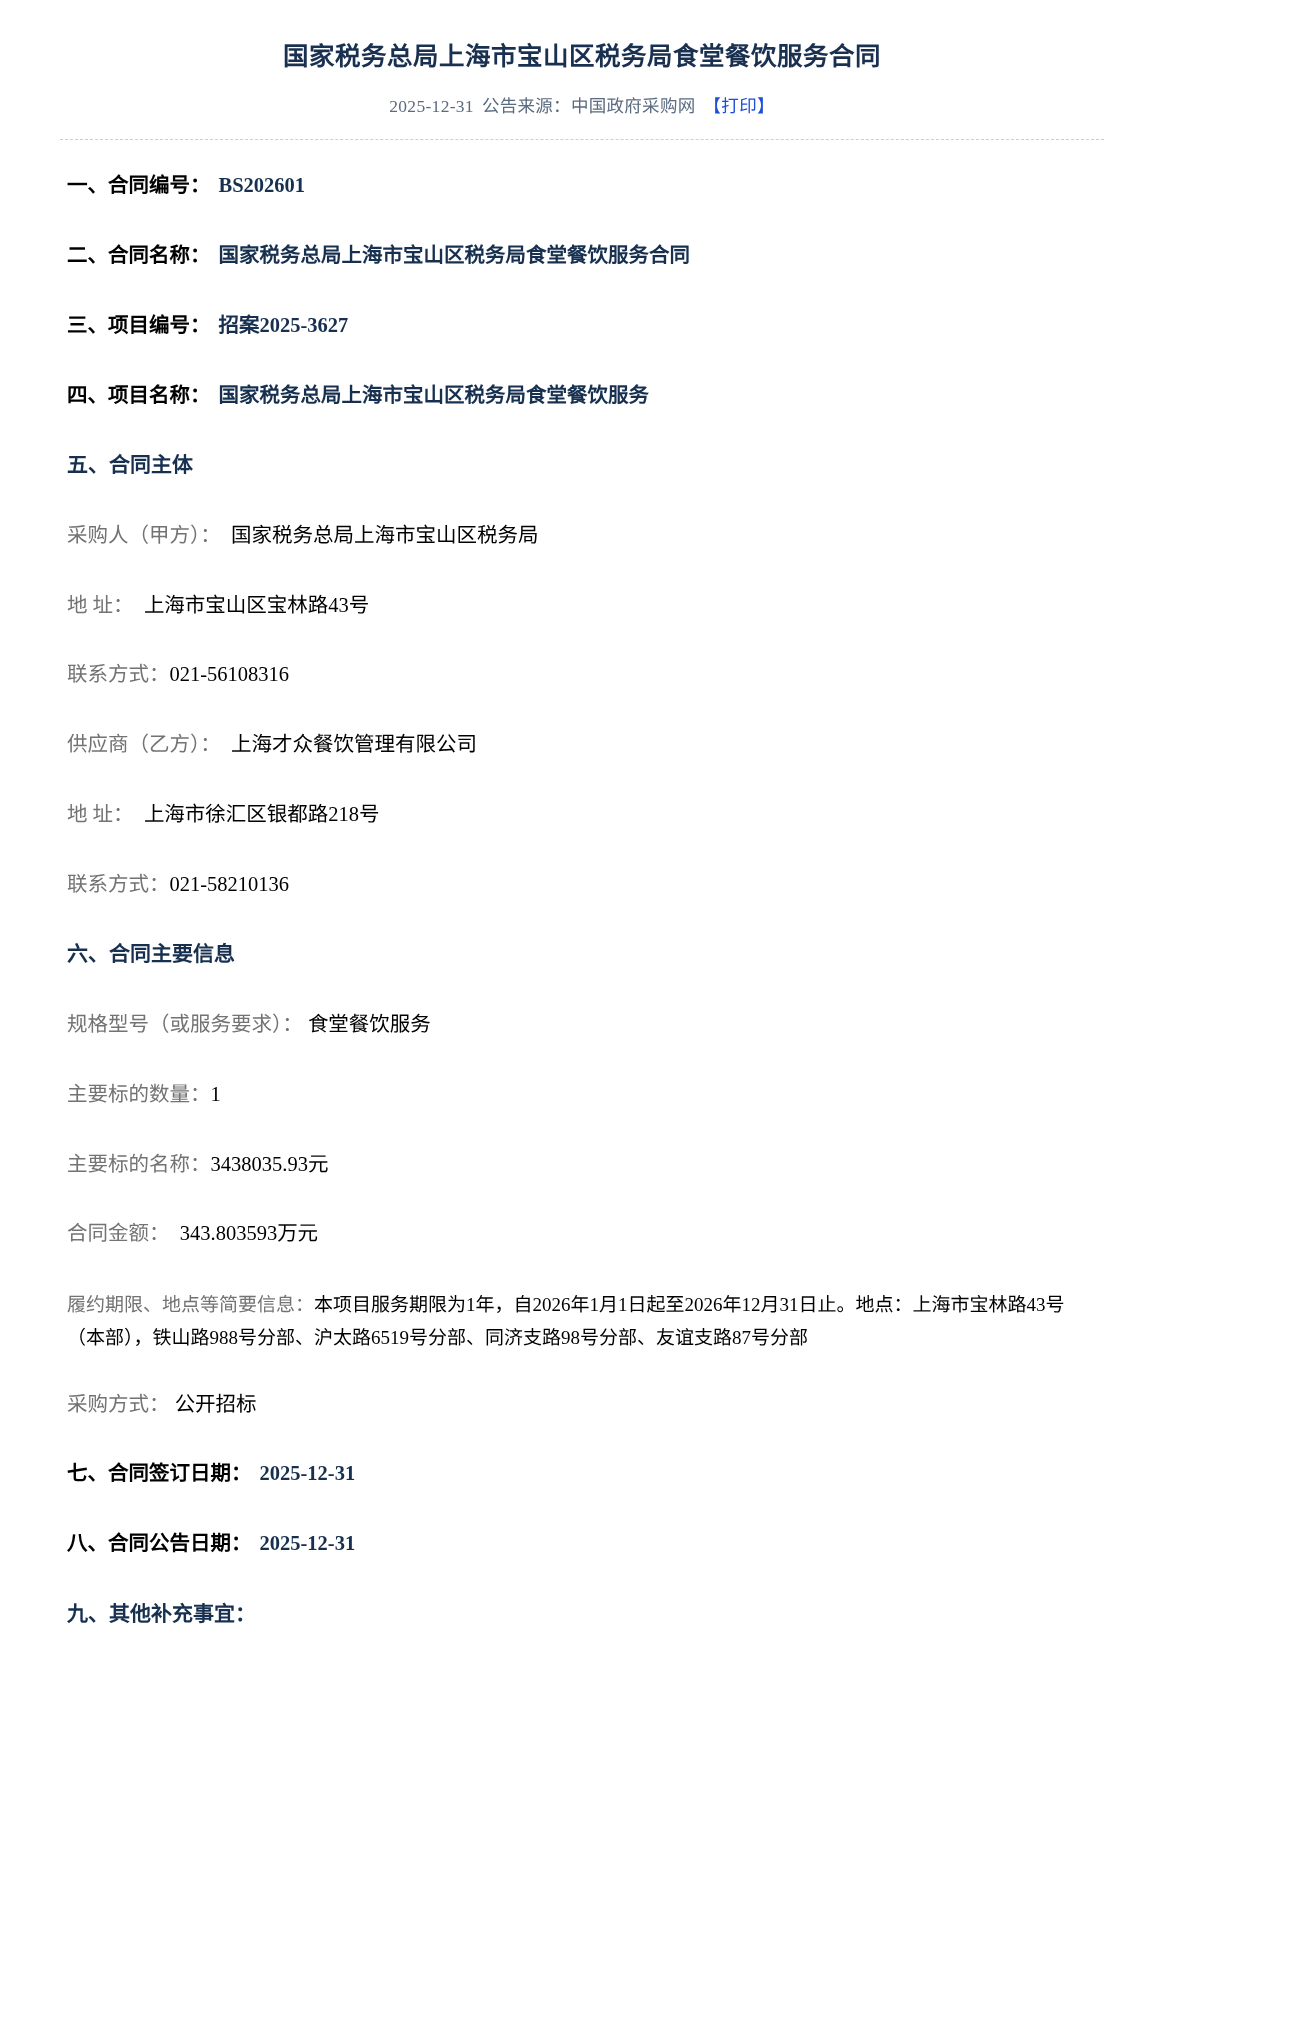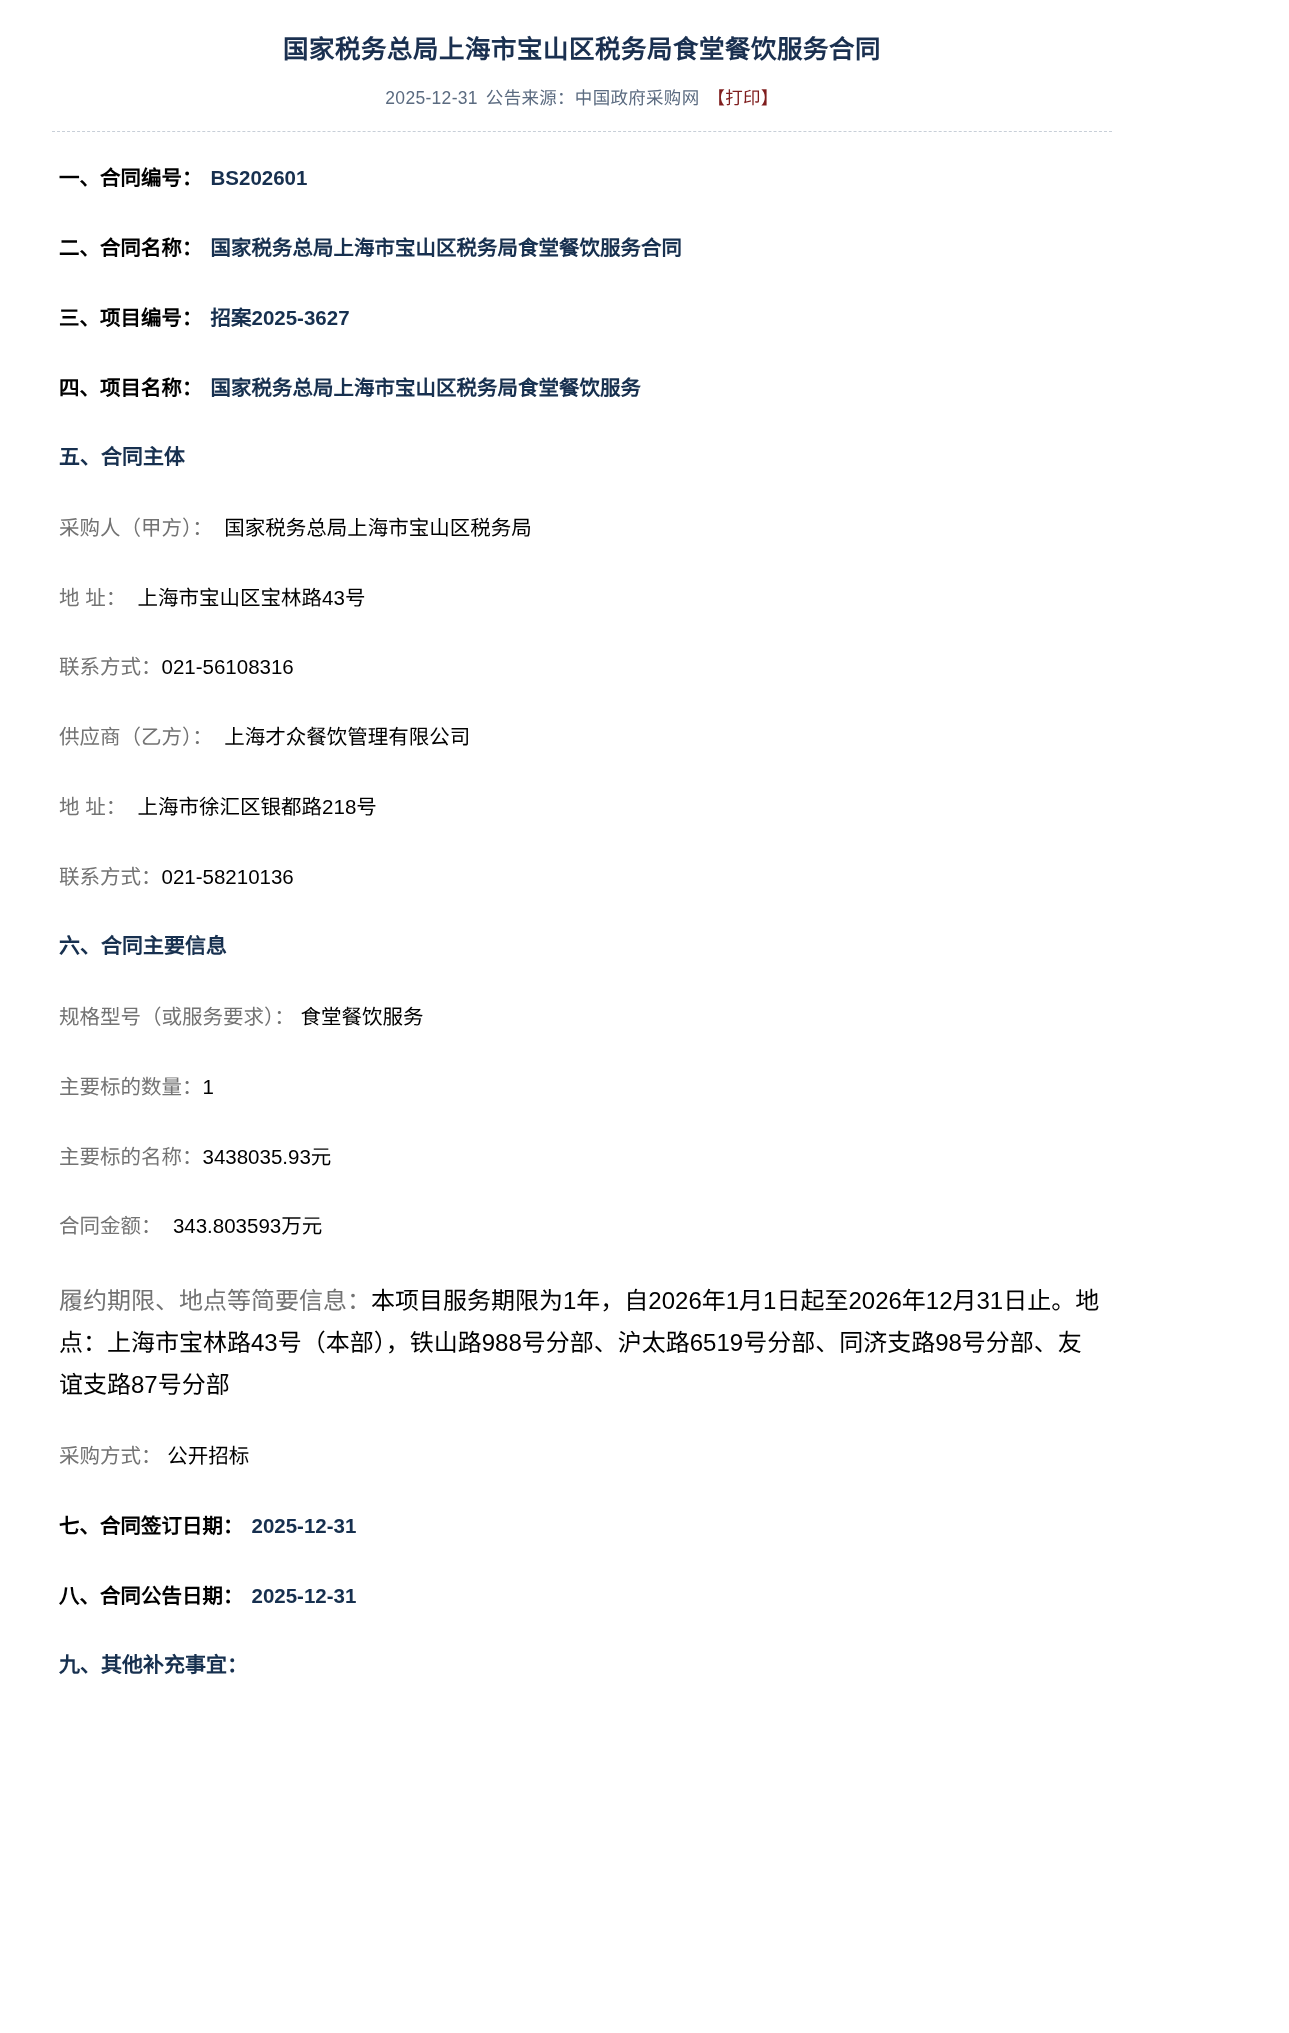--- a/index.html
+++ b/index.html
@@ -11,21 +11,22 @@
   body {
     width: 1289px;
     min-height: 2033px;
     font-family: "Liberation Sans", "DejaVu Sans", sans-serif;
     color: #1f3554;
     -webkit-font-smoothing: antialiased;
   }
   .page {
     width: 1164px;
     box-sizing: border-box;
-    padding: 4px;
+    padding: 12px;
+    font-family: Liberation Serif, serif;
   }
   .doc-header {
     padding: 18px 40px 0 40px;
     text-align: center;
   }
   .doc-title {
     font-size: 25.5px;
     font-weight: bold;
     color: #1a3050;
     letter-spacing: 0.5px;
@@ -36,21 +37,21 @@
     margin-top: 16px;
     font-size: 17.5px;
     color: #5b6b80;
     letter-spacing: 0.3px;
   }
   .doc-meta .meta-sep {
     display: inline-block;
     width: 8px;
   }
   .print-link {
-    color: #7f1d1d;
+    color: #1d4ed8;
     text-decoration: none;
     cursor: pointer;
   }
   .divider {
     margin: 22px 48px 0 48px;
     border: 0;
     border-top: 1px dashed #c8cfd8;
     height: 0;
   }
   .body-wrap {
@@ -76,21 +77,21 @@
     color: #17304f;
     margin-left: 8px;
   }
   .label-plain {
     color: #737373;
   }
   .value-plain {
     color: #000000;
   }
   .para {
-    font-size: 24px;
+    font-size: 19px;
     line-height: 1.75;
     color: #2a4569;
     margin: 0 0 34px 0;
     max-width: 1120px;
   }
   .para-indent {
     text-indent: 0;
   }
 </style>
 </head>

